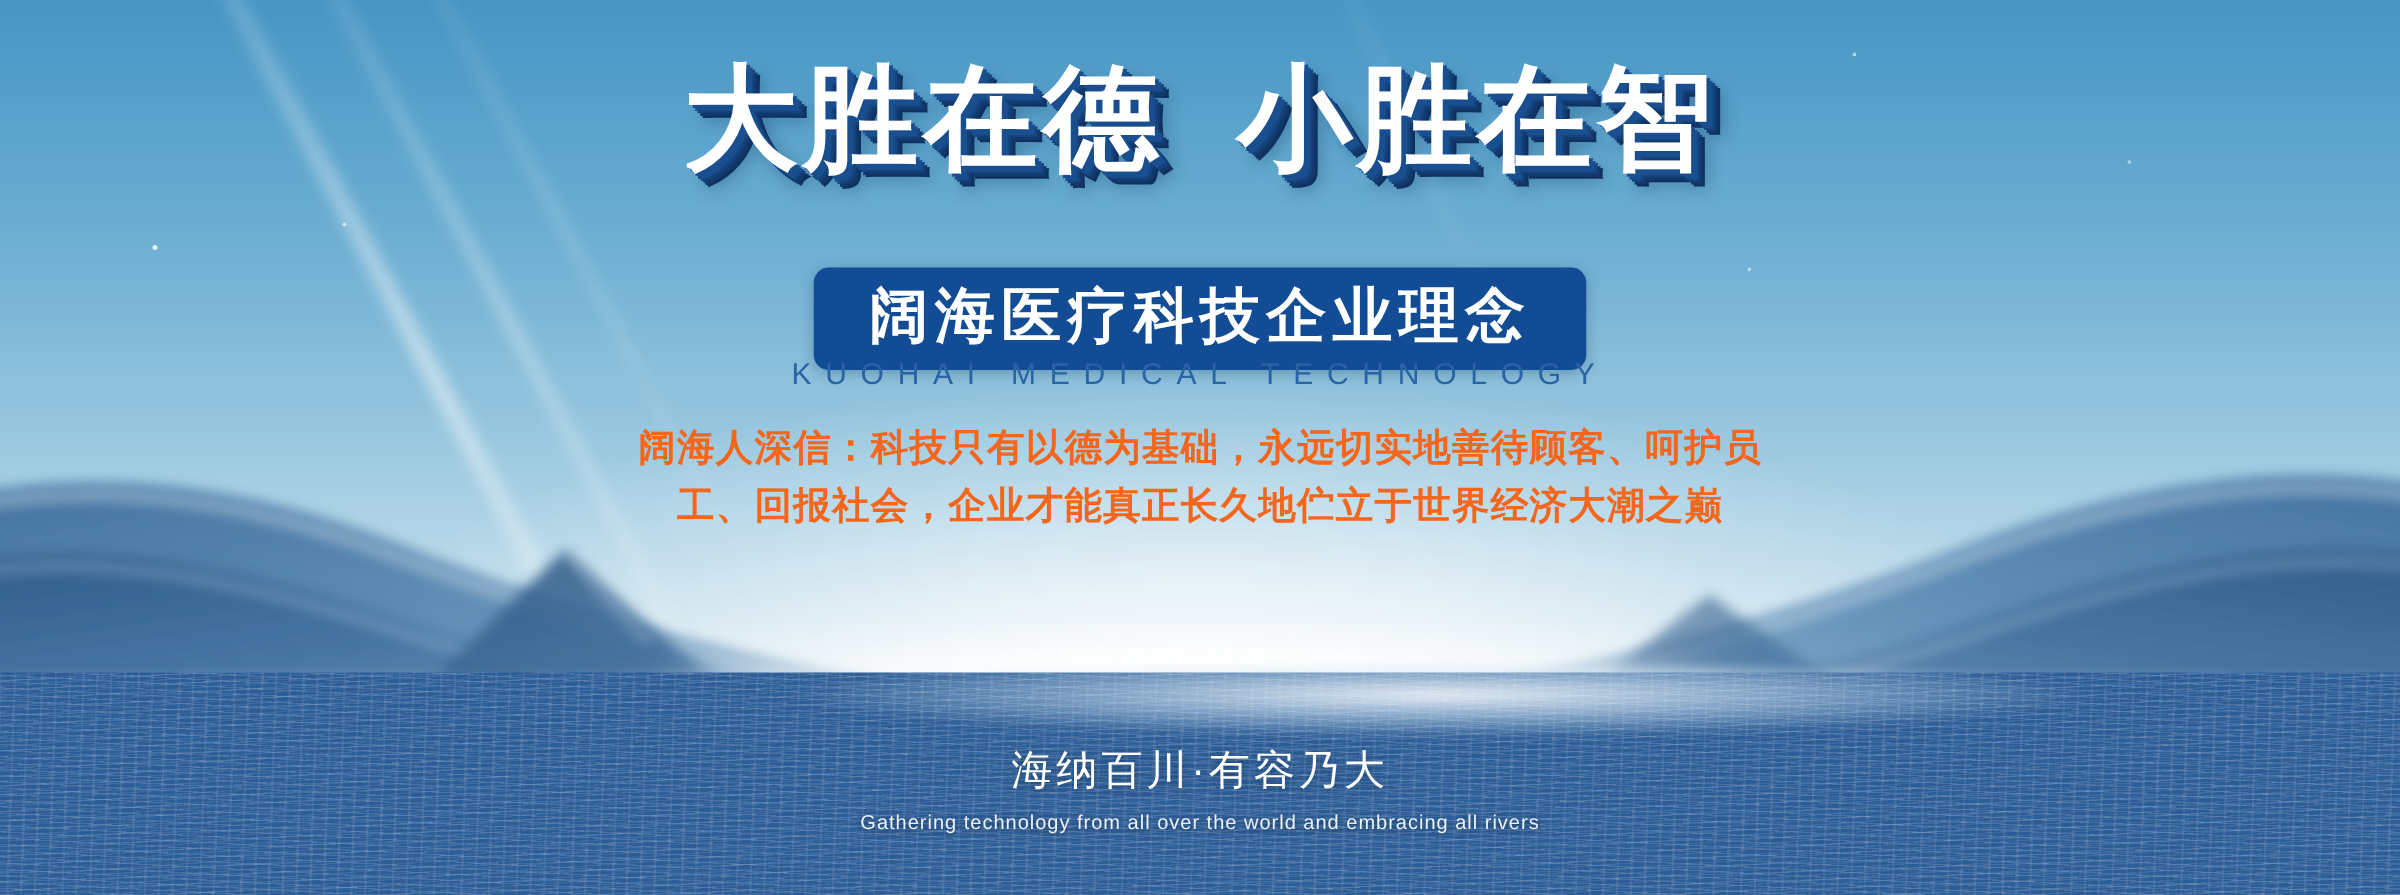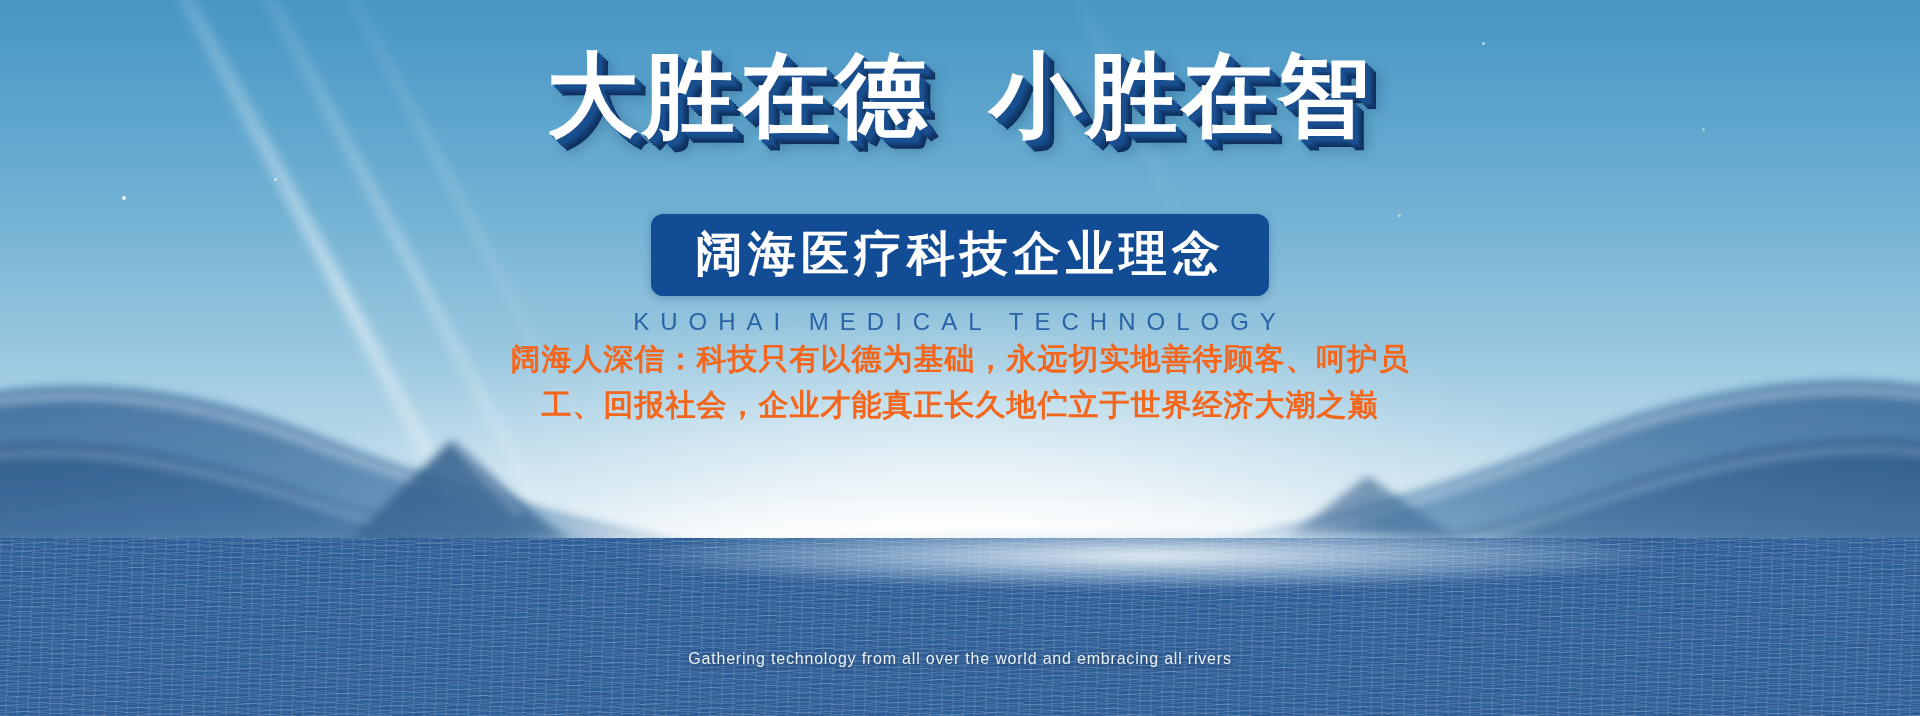--- a/index.html
+++ b/index.html
@@ -126,21 +126,21 @@
     padding:13px 44px 15px 44px;
     border-radius:12px;
     line-height:1.12;
     white-space:nowrap;
     box-shadow:0 2px 10px rgba(12,45,90,.28);
   }
 
   .subtitle-en{
     position:absolute; left:0; right:0; top:240px;
     text-align:center;
-    margin-top:68px;
+    margin-top:46px;
     font-size:24px;
     font-weight:400;
     letter-spacing:11px;
     color:#2a63a6;
     white-space:nowrap;
   }
 
   .para{
     position:absolute; left:0; right:0; top:336px;
     text-align:center;
@@ -285,17 +285,18 @@
       <div class="badge">阔海医疗科技企业理念</div>
     </div>
 
     <div class="subtitle-en">KUOHAI MEDICAL TECHNOLOGY</div>
 
     <div class="para">
       <div>阔海人深信：科技只有以德为基础，永远切实地善待顾客、呵护员</div>
       <div>工、回报社会，企业才能真正长久地伫立于世界经济大潮之巅</div>
     </div>
 
+    <div class="motto">海纳百川·有容乃大</div>
 
     <div class="motto-en">Gathering technology from all over the world and embracing all rivers</div>
 
   </div>
 </div>
 
 </body></html>

